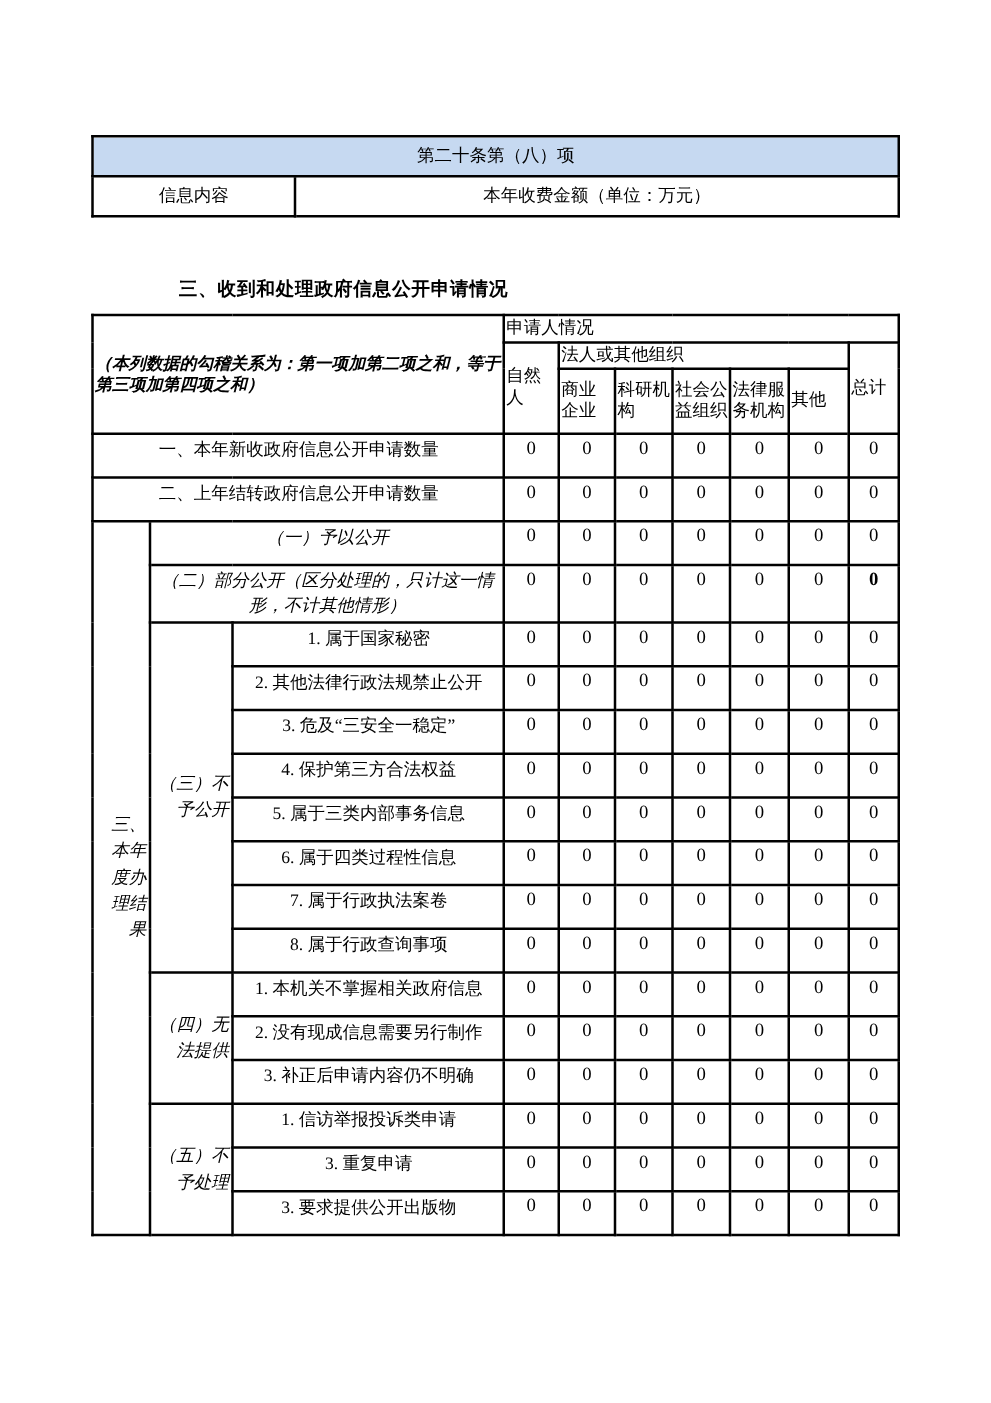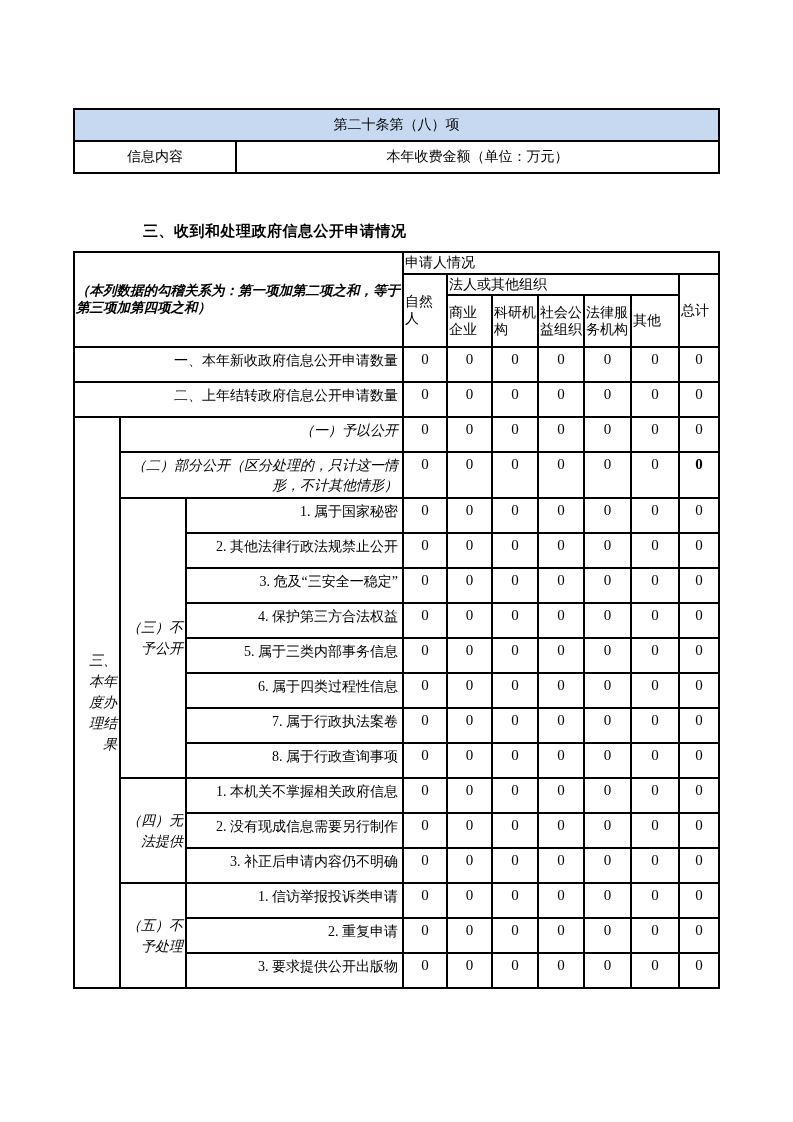--- a/index.html
+++ b/index.html
@@ -40,21 +40,21 @@
   .hrow2 { height:17px; }
   .hrow3 { height:52px; }
   .note-cell {
     font-style:italic; font-weight:600; font-size:13.5px;
     text-align:left; vertical-align:middle;
     padding:4px 1px !important; line-height:1.6; word-break:break-all;
   }
   .main-table tbody tr { height:35px; }
   .main-table tbody tr.tall { height:46px; }
   .lbl {
-    text-align:right; vertical-align:top;
+    text-align:center; vertical-align:top;
     padding:3px 4px 0 5px; line-height:1.45; word-break:break-all;
   }
   .group {
     text-align:right; vertical-align:middle;
     padding:1px 2px; line-height:1.5; word-break:break-all;
   }
   .kai { font-style:italic; }
   .val { text-align:center; vertical-align:top; padding-top:3px; font-size:15px; }
   .val.bold { font-weight:bold; }
 </style>
@@ -271,21 +271,21 @@
           <td class="lbl">1. 信访举报投诉类申请</td>
           <td class="val">0</td>
           <td class="val">0</td>
           <td class="val">0</td>
           <td class="val">0</td>
           <td class="val">0</td>
           <td class="val">0</td>
           <td class="val">0</td>
         </tr>
         <tr>
-          <td class="lbl">2. 重复申请</td>
+          <td class="lbl">3. 重复申请</td>
           <td class="val">0</td>
           <td class="val">0</td>
           <td class="val">0</td>
           <td class="val">0</td>
           <td class="val">0</td>
           <td class="val">0</td>
           <td class="val">0</td>
         </tr>
         <tr>
           <td class="lbl">3. 要求提供公开出版物</td>

